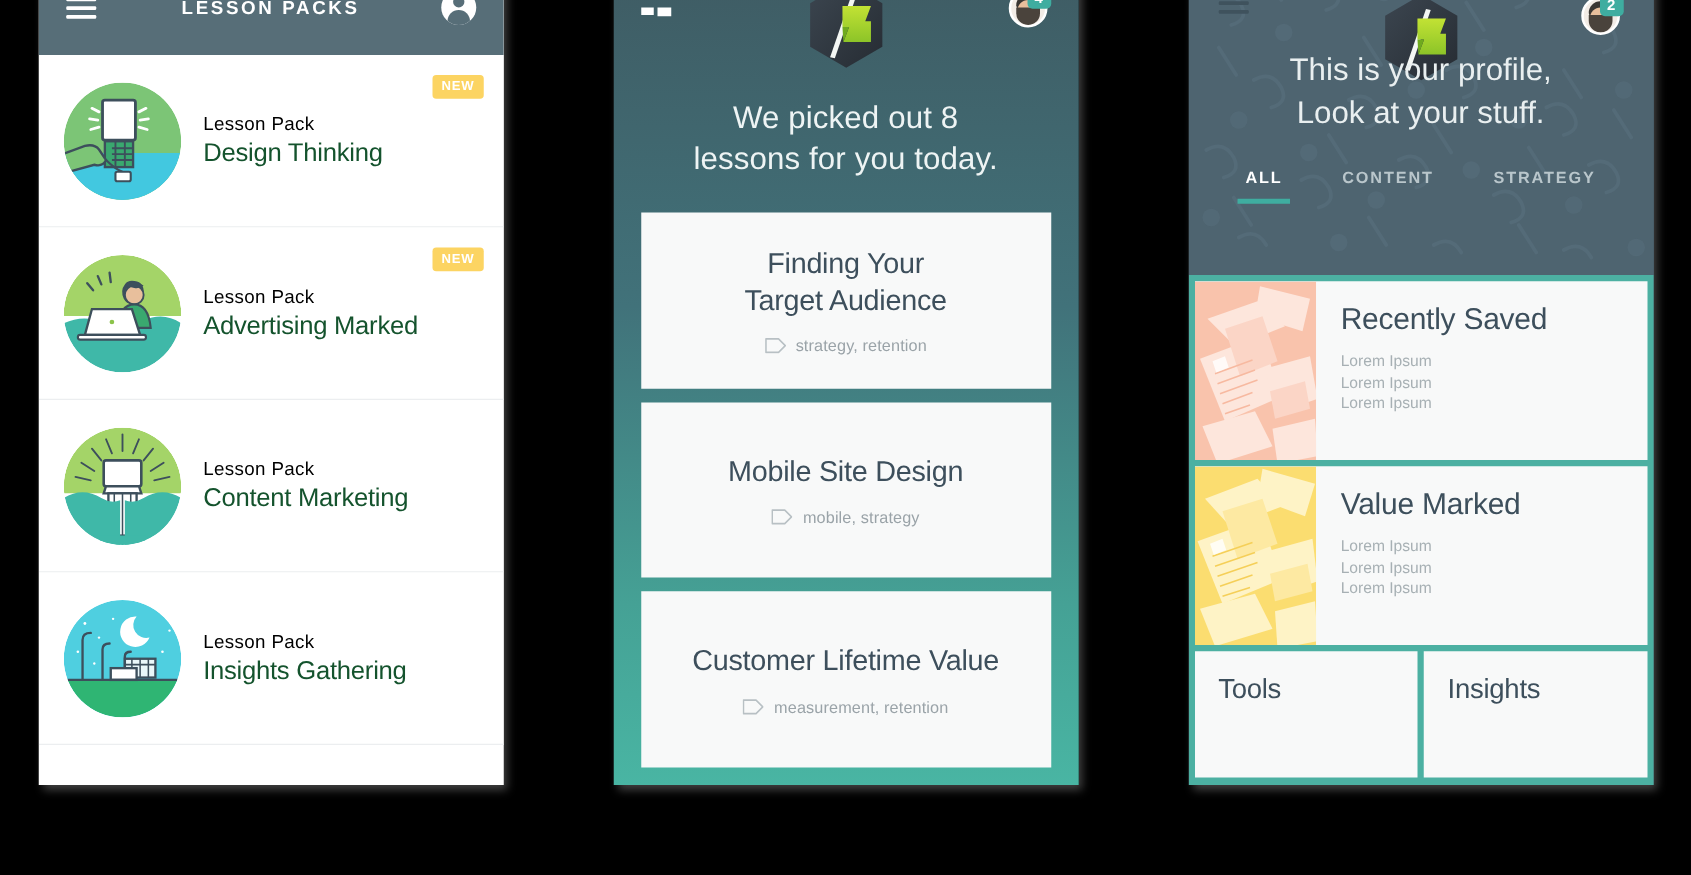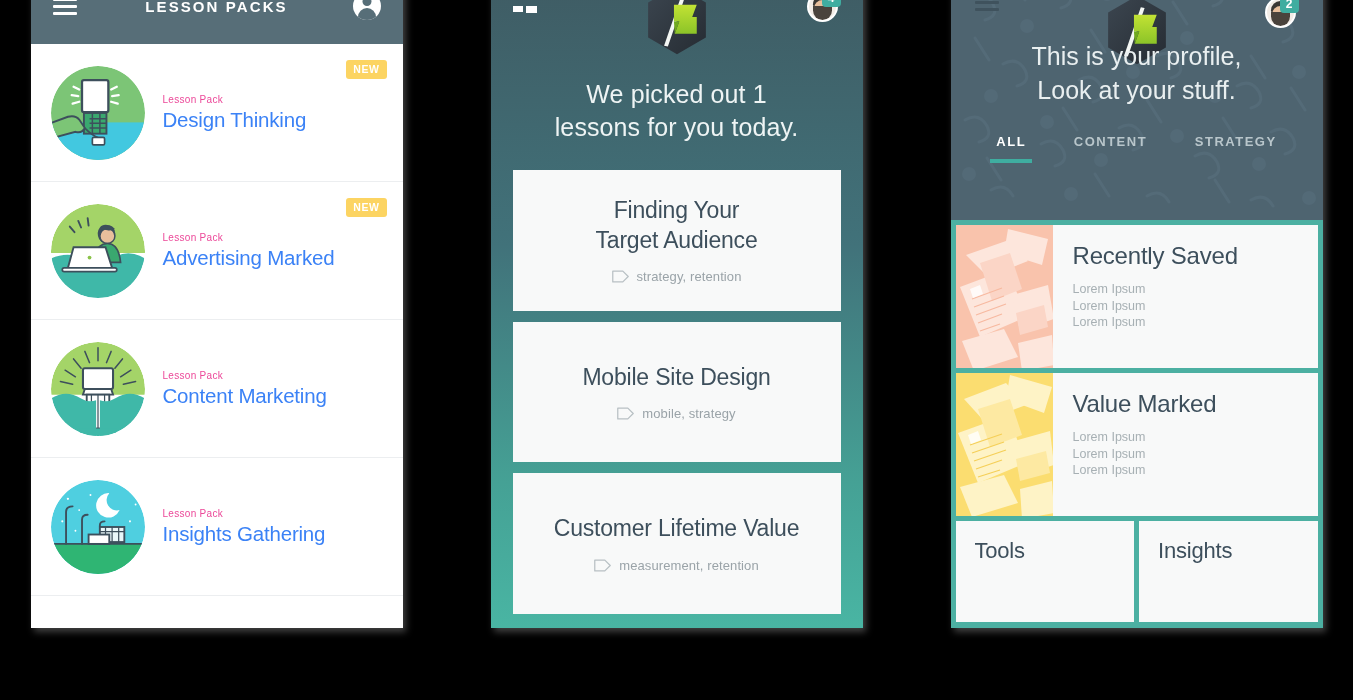--- a/index.html
+++ b/index.html
@@ -69,24 +69,24 @@
     position: relative;
     background: #ffffff;
     cursor: pointer;
   }
   .pack-thumb {
     width: 94px; height: 94px; border-radius: 50%;
     flex: 0 0 auto; overflow: hidden; position: relative;
   }
   .pack-text { margin-left: 18px; }
   .pack-kicker {
-    font-size: 10px; color: #ec4899; letter-spacing: .3px; margin-bottom: 3px;
+    font-size: 15px; color: #000000; letter-spacing: .3px; margin-bottom: 3px;
   }
   .pack-title {
-    font-size: 20.5px; color: #3b82f6; letter-spacing: -.2px;
+    font-size: 20.5px; color: #14532d; letter-spacing: -.2px;
   }
   .new-badge {
     position: absolute; top: 16px; right: 16px;
     background: #fcd462; color: #ffffff;
     font-size: 10.5px; font-weight: bold; letter-spacing: .6px;
     padding: 3px 7px 4px; border-radius: 3px;
   }
 
   
   .p2 {
@@ -406,21 +406,21 @@
         <div class="avatar-photo">
           <div class="face-hair"></div>
             <div class="face-skin"></div>
             <div class="face-beard"></div>
         </div>
         <div class="badge-sq">4</div>
       </div>
     </div>
 
     <div class="p2-heading">
-      <div>We picked out 1</div>
+      <div>We picked out 8</div>
       <div>lessons for you today.</div>
     </div>
 
     <div class="p2-cards">
 
       <div class="lesson-card">
         <div class="lesson-name">
           <div>Finding Your</div>
           <div>Target Audience</div>
         </div>

